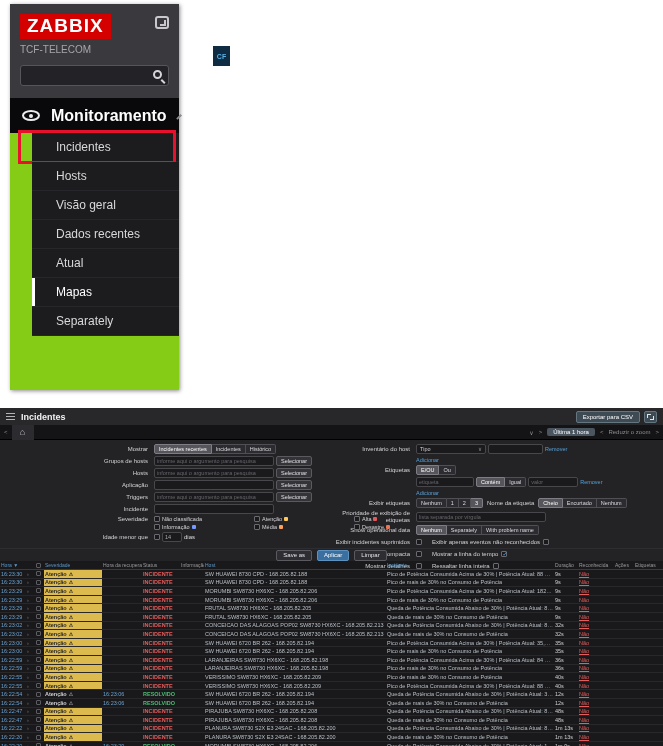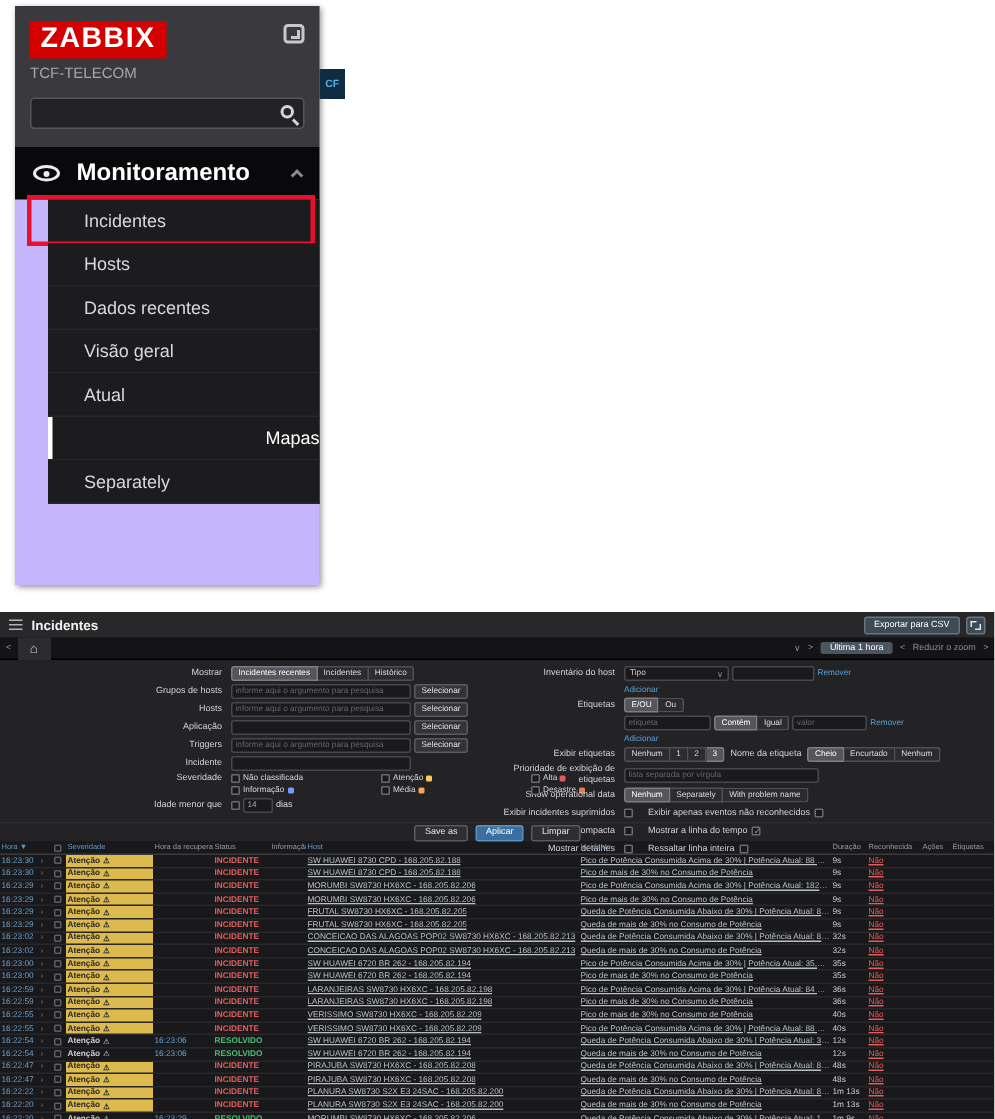--- a/index.html
+++ b/index.html
@@ -1,38 +1,38 @@
 <!DOCTYPE html>
 <html><head>
 <meta charset="utf-8">
 <style>
   html,body{margin:0;padding:0;overflow:hidden;background:#fff;}
   *{box-sizing:border-box;}
   .app{position:relative;width:663px;height:746px;background:#fff;font-family:"Liberation Sans",sans-serif;overflow:hidden;}
 
   
-  .sidebar{position:absolute;left:10px;top:4px;width:203px;height:386px;background:#c4b5fd;box-shadow:1px 1px 4px rgba(0,0,0,.45);}
+  .sidebar{position:absolute;left:10px;top:4px;width:169px;height:386px;background:#84cc16;box-shadow:1px 1px 4px rgba(0,0,0,.45);}
   .sb-header{position:relative;background:#3a3a3e;padding:10px 10px 12px 10px;}
   .logo{display:inline-block;background:#d40000;color:#fff;font-weight:bold;font-size:19px;letter-spacing:1px;padding:1px 7px 2px;}
   .collapse-btn{position:absolute;right:10px;top:12px;width:14px;height:13px;border:2px solid #c9c9cc;border-radius:3px;}
   .collapse-btn::after{content:"";position:absolute;right:1px;bottom:1px;width:4px;height:4px;border-right:2px solid #c9c9cc;border-bottom:2px solid #c9c9cc;}
   .org{color:#a6a6ab;font-size:10px;margin-top:5px;}
   .search{margin-top:10px;height:21px;background:#232327;border:1px solid #55555a;border-radius:3px;position:relative;}
   .search input{position:absolute;inset:0;background:transparent;border:none;outline:none;color:#ddd;font-size:10px;padding:0 22px 0 6px;font-family:inherit;}
   .mag{position:absolute;right:6px;top:4px;width:9px;height:9px;border:2px solid #d5d5d8;border-radius:50%;}
   .mag::after{content:"";position:absolute;left:7px;top:7px;width:5px;height:2px;background:#d5d5d8;transform:rotate(45deg);transform-origin:0 0;}
   .sb-section{height:35px;display:flex;align-items:center;background:#09090b;padding:0 12px;gap:11px;}
   .eye{width:18px;height:11px;border:2px solid #ececee;border-radius:50%;position:relative;flex:none;}
   .eye::after{content:"";position:absolute;left:5px;top:1.5px;width:4px;height:4px;background:#ececee;border-radius:50%;}
   .sb-section .lbl{color:#fff;font-size:16px;font-weight:bold;}
   .chev-up{margin-left:auto;width:6px;height:6px;border-left:2px solid #8b8b90;border-top:2px solid #8b8b90;transform:rotate(45deg);margin-top:3px;}
   .sb-menu{margin-left:22px;background:#131315;}
   .menu-item{position:relative;height:29px;line-height:29px;background:#1c1c1f;border-bottom:1px solid #27272b;color:#d8d8da;font-size:12px;padding-left:24px;}
   .menu-item.accent{color:#ddd07f;}
-  .menu-item.selected{box-shadow:inset 3px 0 0 #fff;color:#fff;text-align:right;}
+  .menu-item.selected{box-shadow:inset 3px 0 0 #fff;color:#fff;}
   .red-box{position:absolute;left:-14px;top:-3px;right:3px;bottom:-3px;border:3px solid #e8112d;pointer-events:none;}
   .peek{position:absolute;left:213px;top:46px;width:17px;height:20px;background:#0f2c42;color:#57b1e6;font-size:7px;font-weight:bold;display:flex;align-items:center;justify-content:center;}
 
   
   .page{position:absolute;left:0;top:408px;width:663px;height:338px;background:#1a1a1c;color:#ddd;}
   .titlebar{height:17px;background:#28282b;display:flex;align-items:center;padding:0 6px;gap:6px;}
   .burger{width:9px;height:7px;border-top:1px solid #b5b5b8;border-bottom:1px solid #b5b5b8;position:relative;}
   .burger::after{content:"";position:absolute;left:0;top:2px;width:9px;height:1px;background:#b5b5b8;}
   .ptitle{font-size:9px;font-weight:bold;color:#f2f2f2;}
   .tb-right{margin-left:auto;display:flex;gap:4px;align-items:center;}
@@ -119,22 +119,22 @@
       </div>
     </div>
     <div class="sb-section">
       <span class="eye"></span>
       <span class="lbl">Monitoramento</span>
       <span class="chev-up"></span>
     </div>
     <div class="sb-menu" id="sb-menu">
         <div class="menu-item"><span>Incidentes</span><span class="red-box"></span></div>
         <div class="menu-item"><span>Hosts</span></div>
+        <div class="menu-item"><span>Visão geral</span></div>
         <div class="menu-item"><span>Dados recentes</span></div>
-        <div class="menu-item"><span>Visão geral</span></div>
         <div class="menu-item"><span>Atual</span></div>
         <div class="menu-item selected"><span>Mapas</span></div>
         <div class="menu-item"><span>Separately</span></div>
       </div>
   </div>
   <div class="peek">CF</div>
 
   <div class="page">
 
     <div class="titlebar">

